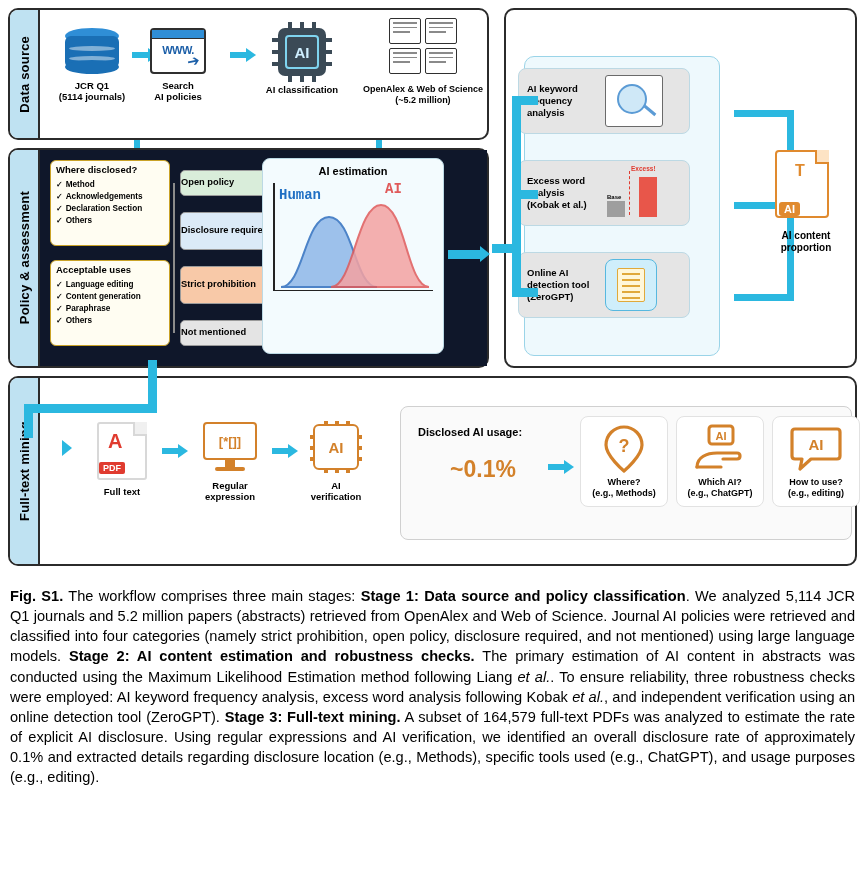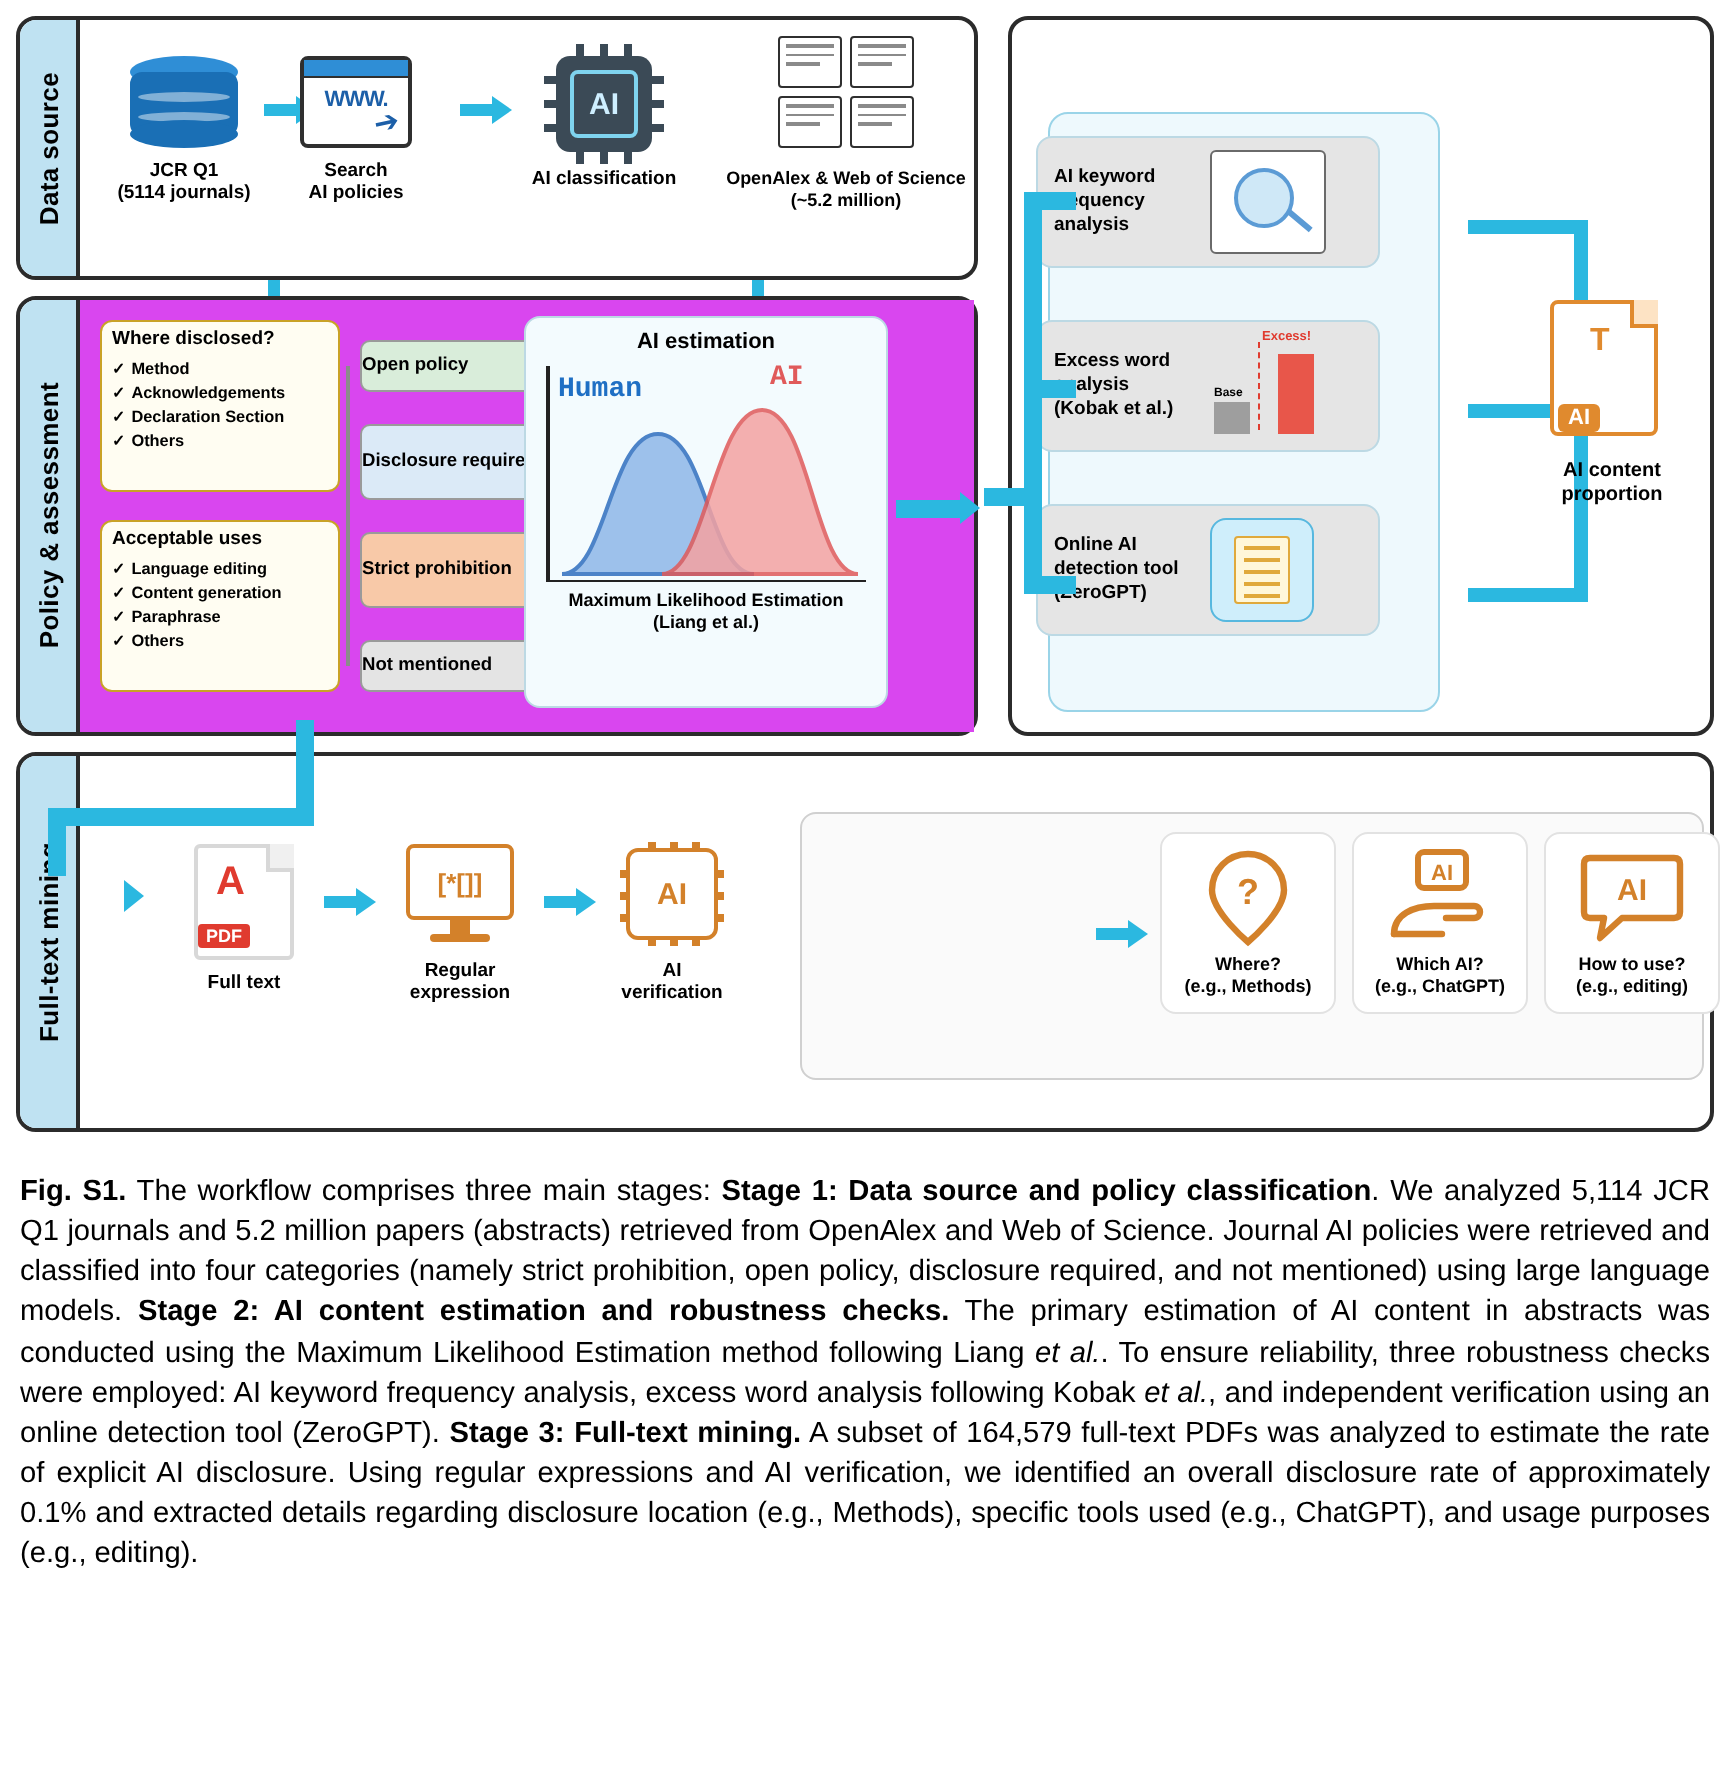--- a/index.html
+++ b/index.html
@@ -119,21 +119,21 @@
   
   #aiprop { position:absolute; left:760px; top:150px; width:92px; text-align:center; }
   .docIcon { width:62px; height:74px; margin:0 auto; position:relative; }
   .docIcon .sheet { position:absolute; left:0; top:0; width:54px; height:68px; background:#fff; border:2.5px solid #e08a2e; border-radius:4px; }
   .docIcon .fold { position:absolute; right:8px; top:0; width:14px; height:14px; background:#fde3c4; border-left:2.5px solid #e08a2e; border-bottom:2.5px solid #e08a2e; }
   .docIcon .t { position:absolute; left:20px; top:12px; font-size:16px; font-weight:bold; color:#e08a2e; }
   .docIcon .tag { position:absolute; left:4px; bottom:8px; background:#e08a2e; color:#fff; font-size:11px; font-weight:bold; padding:1px 5px; border-radius:3px; }
 
   
   #row2 { left:8px; top:148px; width:481px; height:220px; }
-  #row2 .content { position:absolute; left:30px; top:0; right:0; bottom:0; background:#d946ef; }
+  #row2 .content { position:absolute; left:30px; top:0; right:0; bottom:0; background:#0f172a; }
 
   .card {
     position:absolute; border:1px solid #c9a227; border-radius:6px; background:#fffdf2;
   }
   .card .title { font-size:9.5px; font-weight:bold; padding:3px 5px 2px 5px; }
   .card ul { list-style:none; margin:0; padding:2px 5px 4px 5px; }
   .card li { font-size:8.2px; font-weight:bold; line-height:1.45; white-space:nowrap; }
   .card li:before { content:"\2713"; color:#000; margin-right:3px; font-size:8px; }
 
   .pbox { position:absolute; border:1px solid #9a9a9a; border-radius:5px; font-size:9.3px; font-weight:bold;
@@ -394,24 +394,20 @@
         <div class="plot">
           <div class="yaxis"></div>
           <div class="axis"></div>
           <svg width="160" height="108" style="position:absolute; left:0; top:0;">
             <path d="M8,104 C30,104 32,34 56,34 C80,34 82,104 104,104 Z" fill="#8fb7e8" stroke="#2f6fbf" stroke-width="2" opacity="0.85"></path>
             <path d="M58,104 C80,104 84,22 108,22 C132,22 134,104 156,104 Z" fill="#f4a2a2" stroke="#e05a5a" stroke-width="2" opacity="0.85"></path>
           </svg>
           <div class="curveLbl" style="left:6px; top:4px; color:#1f6fc4;">Human</div>
           <div class="curveLbl" style="left:112px; top:-2px; color:#e05a5a;">AI</div>
         </div>
-        <div class="cap">
-          <div>Maximum Likelihood Estimation</div>
-          <div>(Liang et al.)</div>
-        </div>
       </div>
 
       <div class="cy" style="left:408px; top:100px; width:34px; height:9px;"></div>
       <div class="tri tri-r" style="left:440px; top:96px;"></div>
     </div>
   </div>
 
   <div class="cy" style="position:absolute; left:492px; top:244px; width:22px; height:9px;"></div>
   <div class="cy" style="position:absolute; left:512px; top:96px; width:9px; height:200px;"></div>
   <div class="cy" style="position:absolute; left:512px; top:96px; width:26px; height:9px;"></div>
@@ -466,20 +462,24 @@
           <div class="pin" style="height:4px;width:5px;right:-5px;top:20px;"></div>
           <div class="pin" style="height:4px;width:5px;right:-5px;top:31px;"></div>
         </div>
         <div class="node-caption" style="margin-top:10px;">
           <div>AI</div>
           <div>verification</div>
         </div>
       </div>
 
       <div class="discBox" style="left:360px; top:28px; width:452px; height:134px;"></div>
+      <div style="position:absolute; left:378px; top:48px; width:130px;">
+        <div style="font-size:11px; font-weight:bold;">Disclosed AI usage:</div>
+        <div style="font-size:23px; font-weight:bold; color:#d3812a; margin-top:18px; text-align:center;">~0.1%</div>
+      </div>
       <div class="arrow-r" style="position:absolute; left:508px; top:82px;"></div>
 
       <div class="resCard" style="left:540px; top:38px;">
         <div class="oIcon">
           <svg width="58" height="52" viewBox="0 0 58 52">
             <path d="M29 4 C19 4 11 12 11 22 C11 33 29 48 29 48 C29 48 47 33 47 22 C47 12 39 4 29 4 Z" fill="none" stroke="#d3812a" stroke-width="3.2"></path>
             <text x="29" y="29" font-size="18" font-weight="bold" fill="#d3812a" text-anchor="middle" font-family="Liberation Sans, sans-serif">?</text>
           </svg>
         </div>
         <div class="cap">

